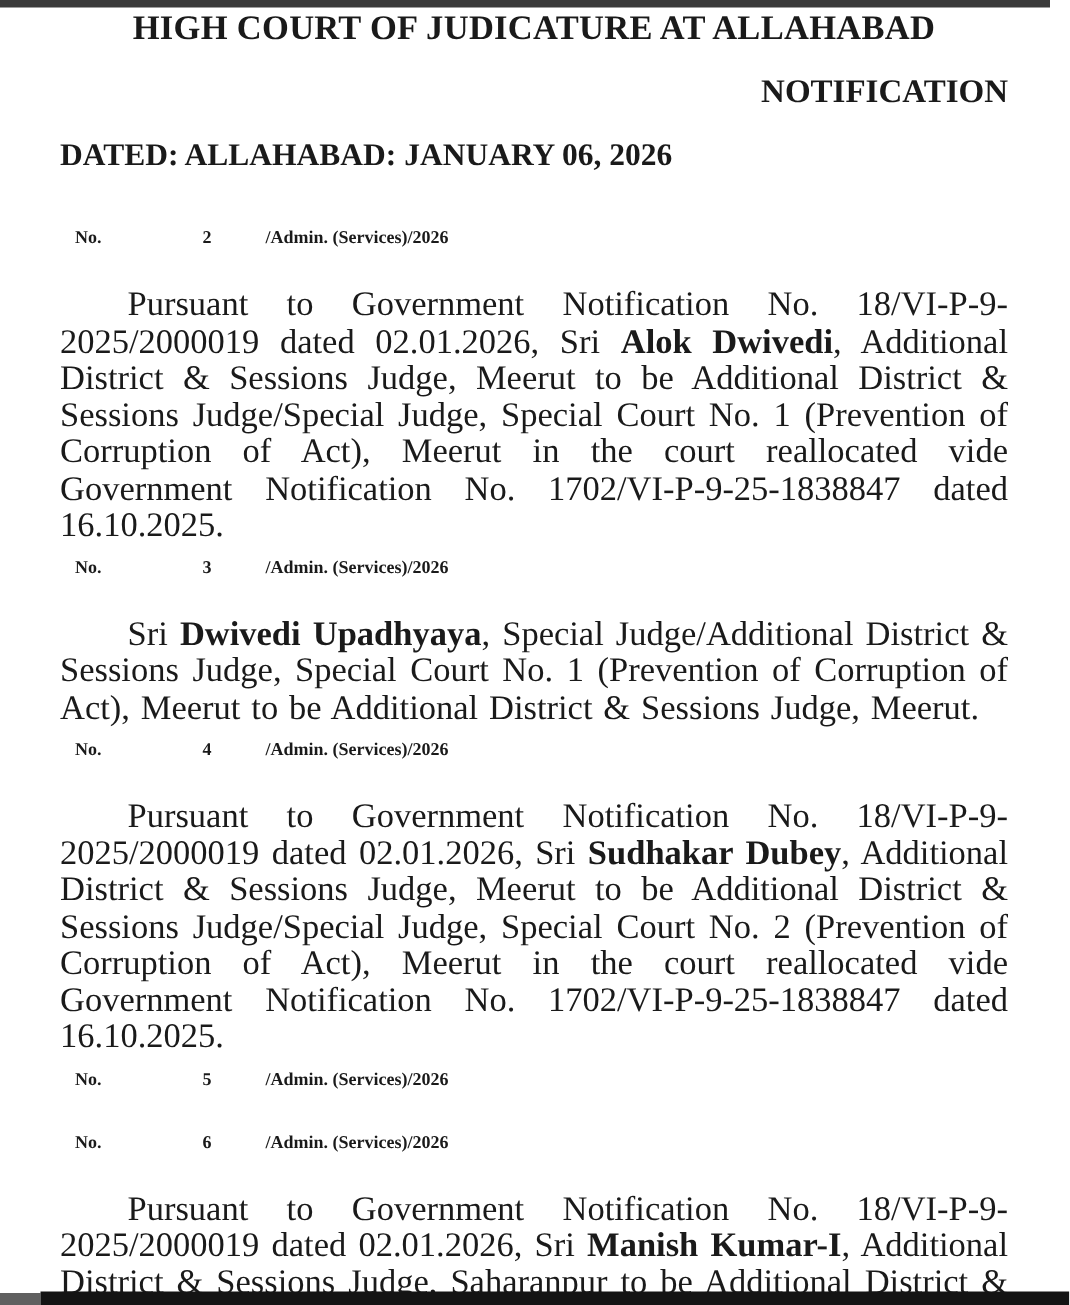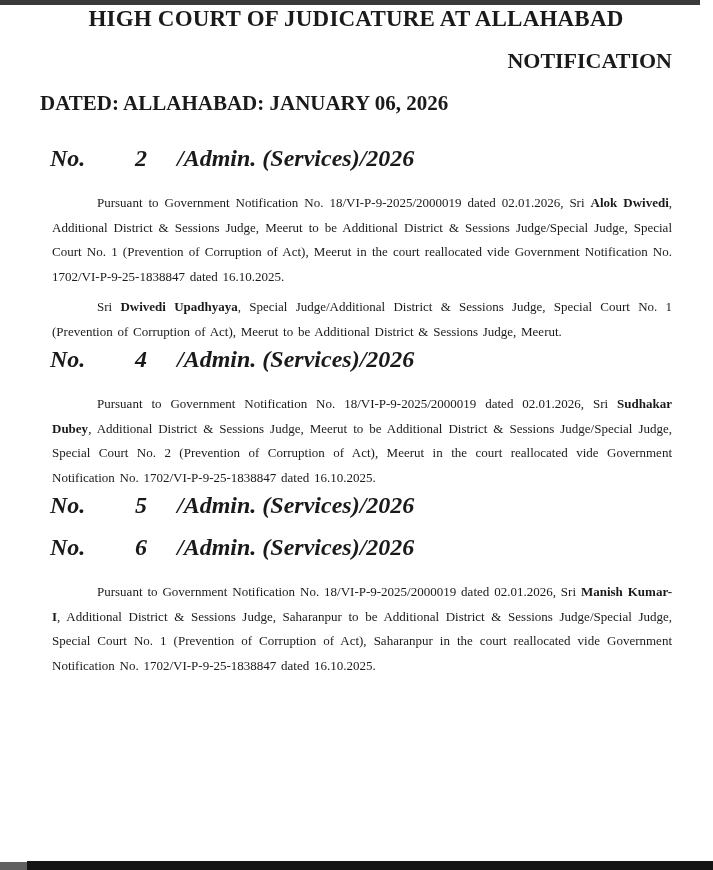--- a/index.html
+++ b/index.html
@@ -31,41 +31,40 @@
     line-height: 25px;
   }
   .dateline {
     font-size: 21px;
     font-weight: bold;
     text-align: left;
     margin: 18px 0 34px 0;
     line-height: 24px;
   }
   .entry-head {
-    font-size: 24px;
+    font-size: 12px;
     font-weight: bold;
     padding-left: 10px;
     margin: 0 0 24px 0;
     line-height: 18px;
-    font-style: italic;
   }
   .entry-head .no-label {
     display: inline-block;
     width: 85px;
   }
   .entry-head .no-number {
     display: inline-block;
     width: 42px;
   }
   .body-para {
-    font-size: 13px;
+    font-size: 23px;
     line-height: 24.5px;
     text-align: justify;
     text-indent: 45px;
-    margin: 0 0 6px 12px;
+    margin: 0 0 6px 0;
     word-spacing: 1.5px;
   }
   .body-para b { font-weight: bold; }
   .top-bar {
     position: absolute;
     top: 0; left: 0;
     width: 700px;
     height: 5px;
     background: #3a3a3a;
   }
@@ -96,20 +95,23 @@
     <div class="dateline">DATED: ALLAHABAD: JANUARY 06, 2026</div>
 
     <div class="entry">
       <div class="entry-head">
         <span class="no-label">No.</span><span class="no-number">2</span><span class="no-ref">/Admin. (Services)/2026</span>
       </div>
       <p class="body-para"><span>Pursuant to Government Notification No. 18/VI-P-9-2025/2000019 dated 02.01.2026, Sri </span><b>Alok Dwivedi</b><span>, Additional District &amp; Sessions Judge, Meerut to be Additional District &amp; Sessions Judge/Special Judge, Special Court No. 1 (Prevention of Corruption of Act), Meerut in the court reallocated vide Government Notification No. 1702/VI-P-9-25-1838847 dated 16.10.2025.</span></p>
     </div>
 
     <div class="entry">
+      <div class="entry-head">
+        <span class="no-label">No.</span><span class="no-number">3</span><span class="no-ref">/Admin. (Services)/2026</span>
+      </div>
       <p class="body-para"><span>Sri </span><b>Dwivedi Upadhyaya</b><span>, Special Judge/Additional District &amp; Sessions Judge, Special Court No. 1 (Prevention of Corruption of Act), Meerut to be Additional District &amp; Sessions Judge, Meerut.</span></p>
     </div>
 
     <div class="entry">
       <div class="entry-head">
         <span class="no-label">No.</span><span class="no-number">4</span><span class="no-ref">/Admin. (Services)/2026</span>
       </div>
       <p class="body-para"><span>Pursuant to Government Notification No. 18/VI-P-9-2025/2000019 dated 02.01.2026, Sri </span><b>Sudhakar Dubey</b><span>, Additional District &amp; Sessions Judge, Meerut to be Additional District &amp; Sessions Judge/Special Judge, Special Court No. 2 (Prevention of Corruption of Act), Meerut in the court reallocated vide Government Notification No. 1702/VI-P-9-25-1838847 dated 16.10.2025.</span></p>
     </div>
 

